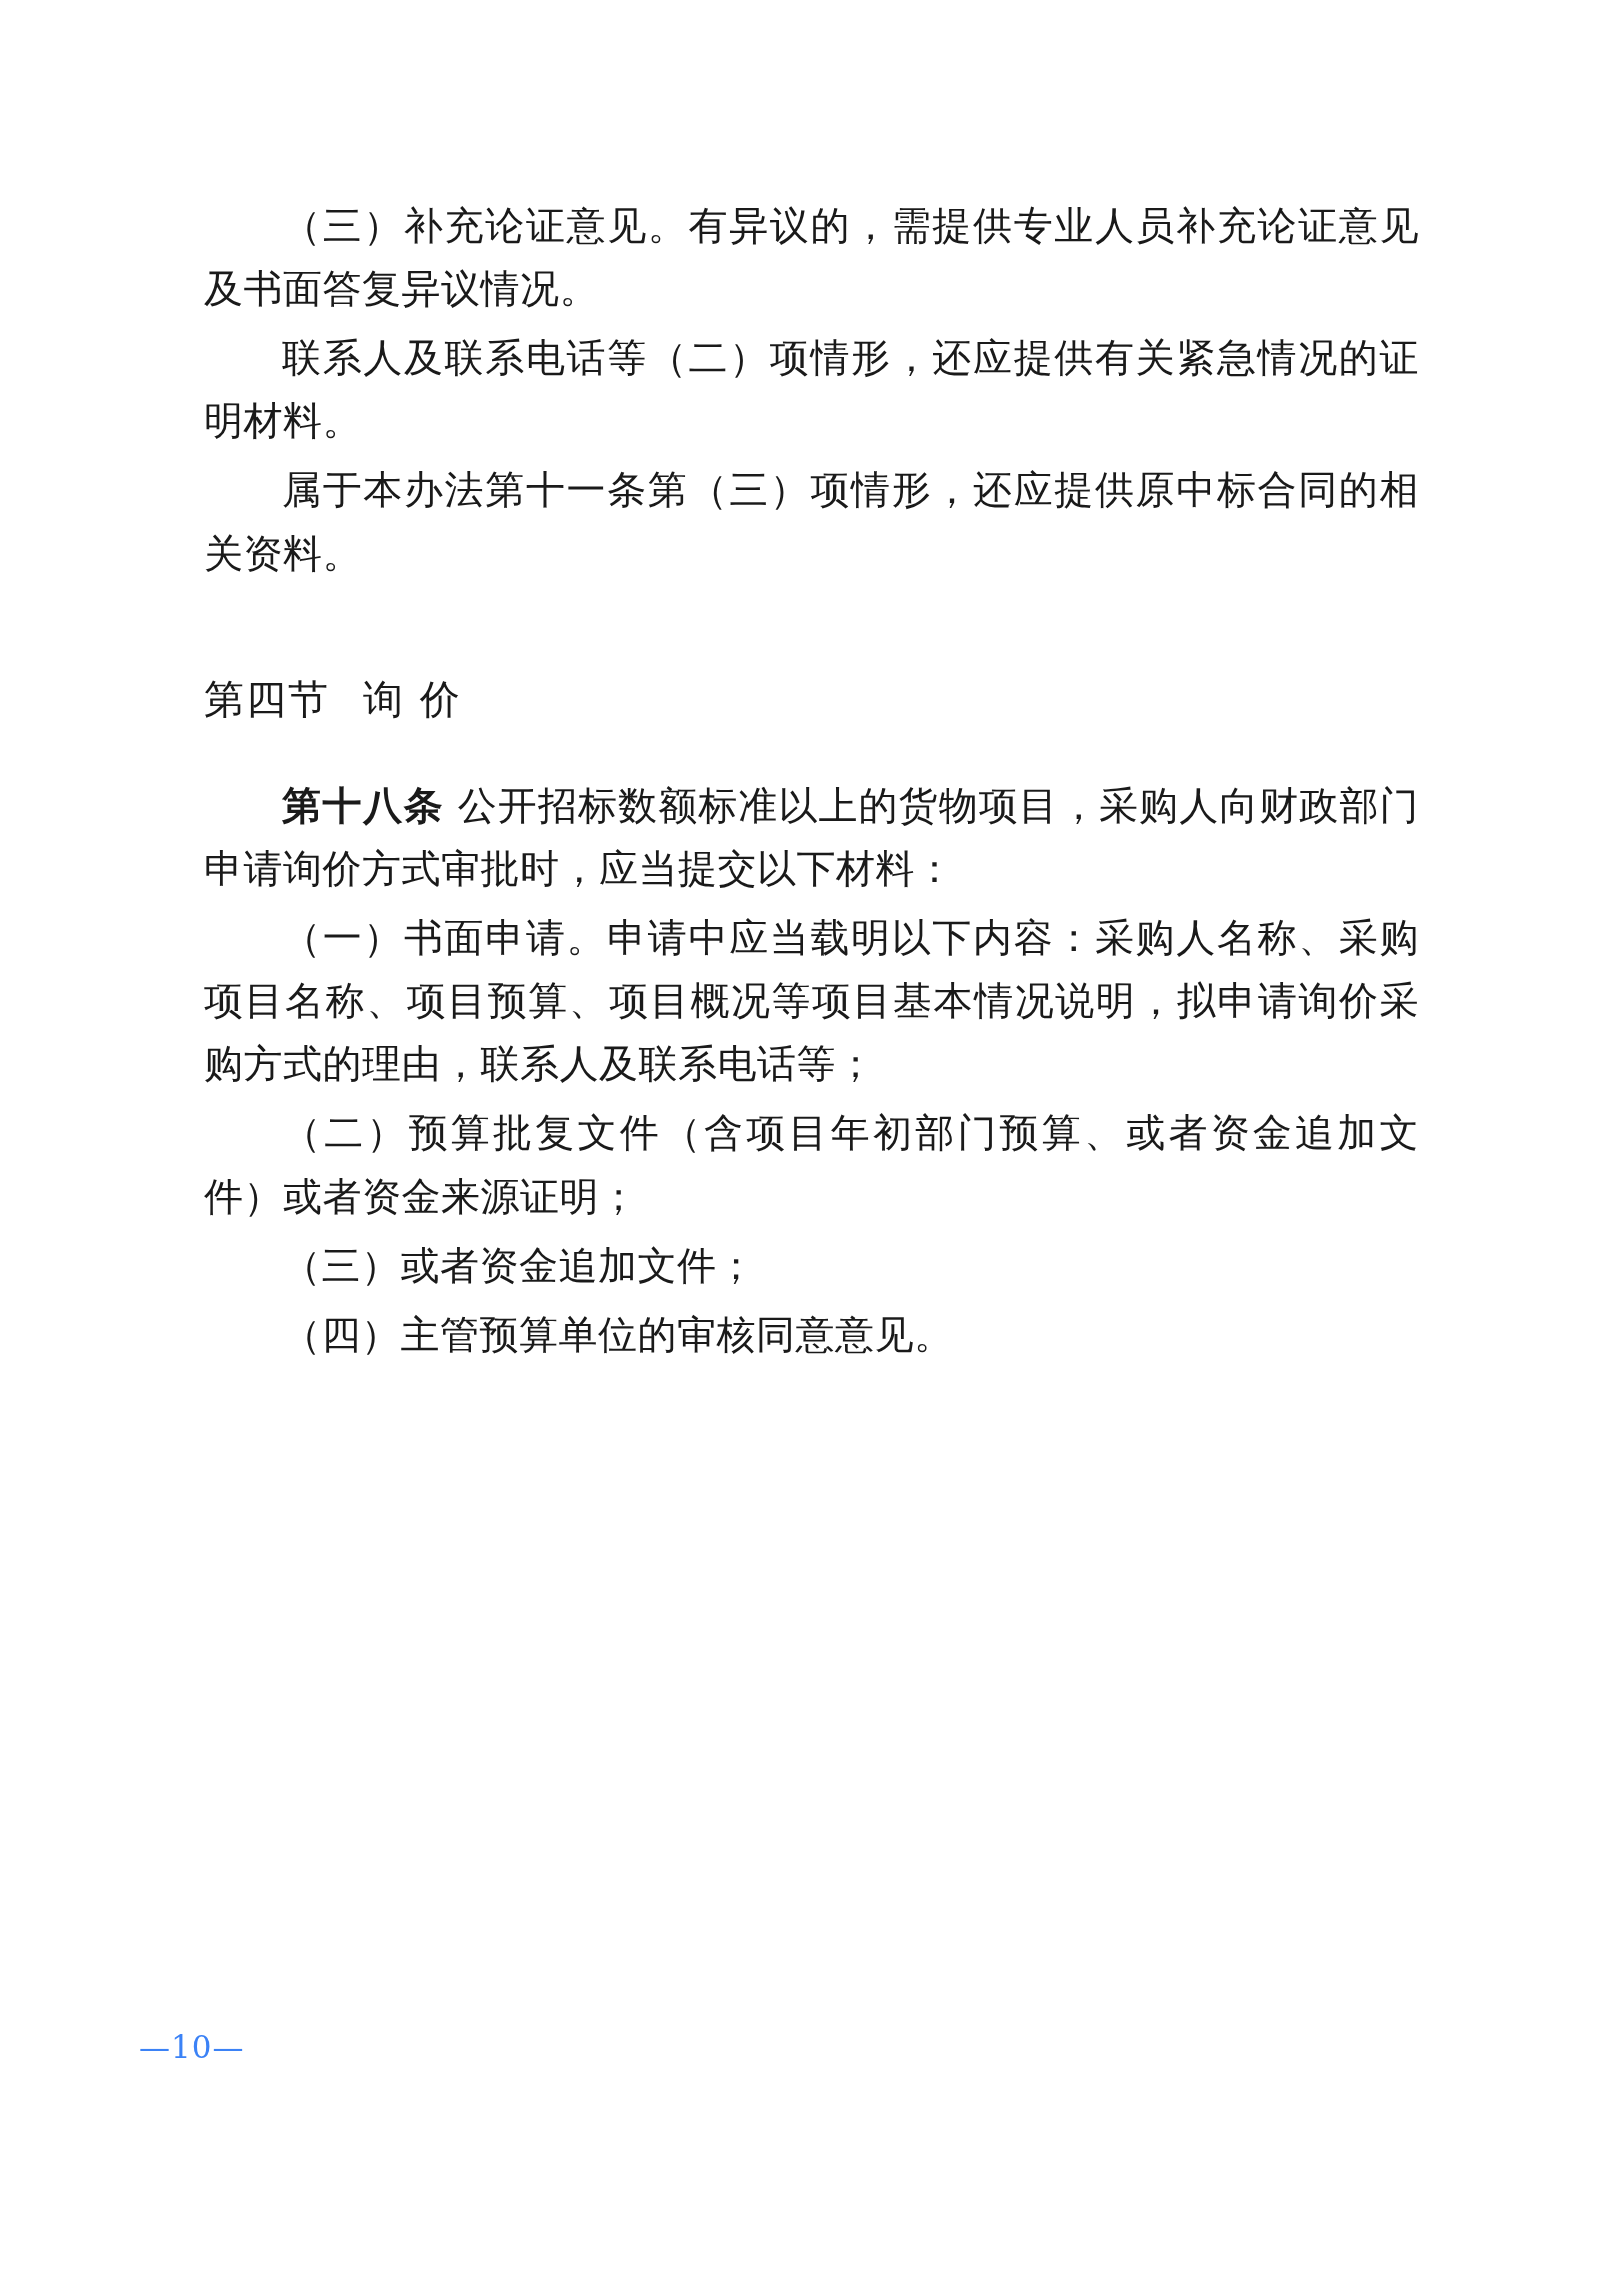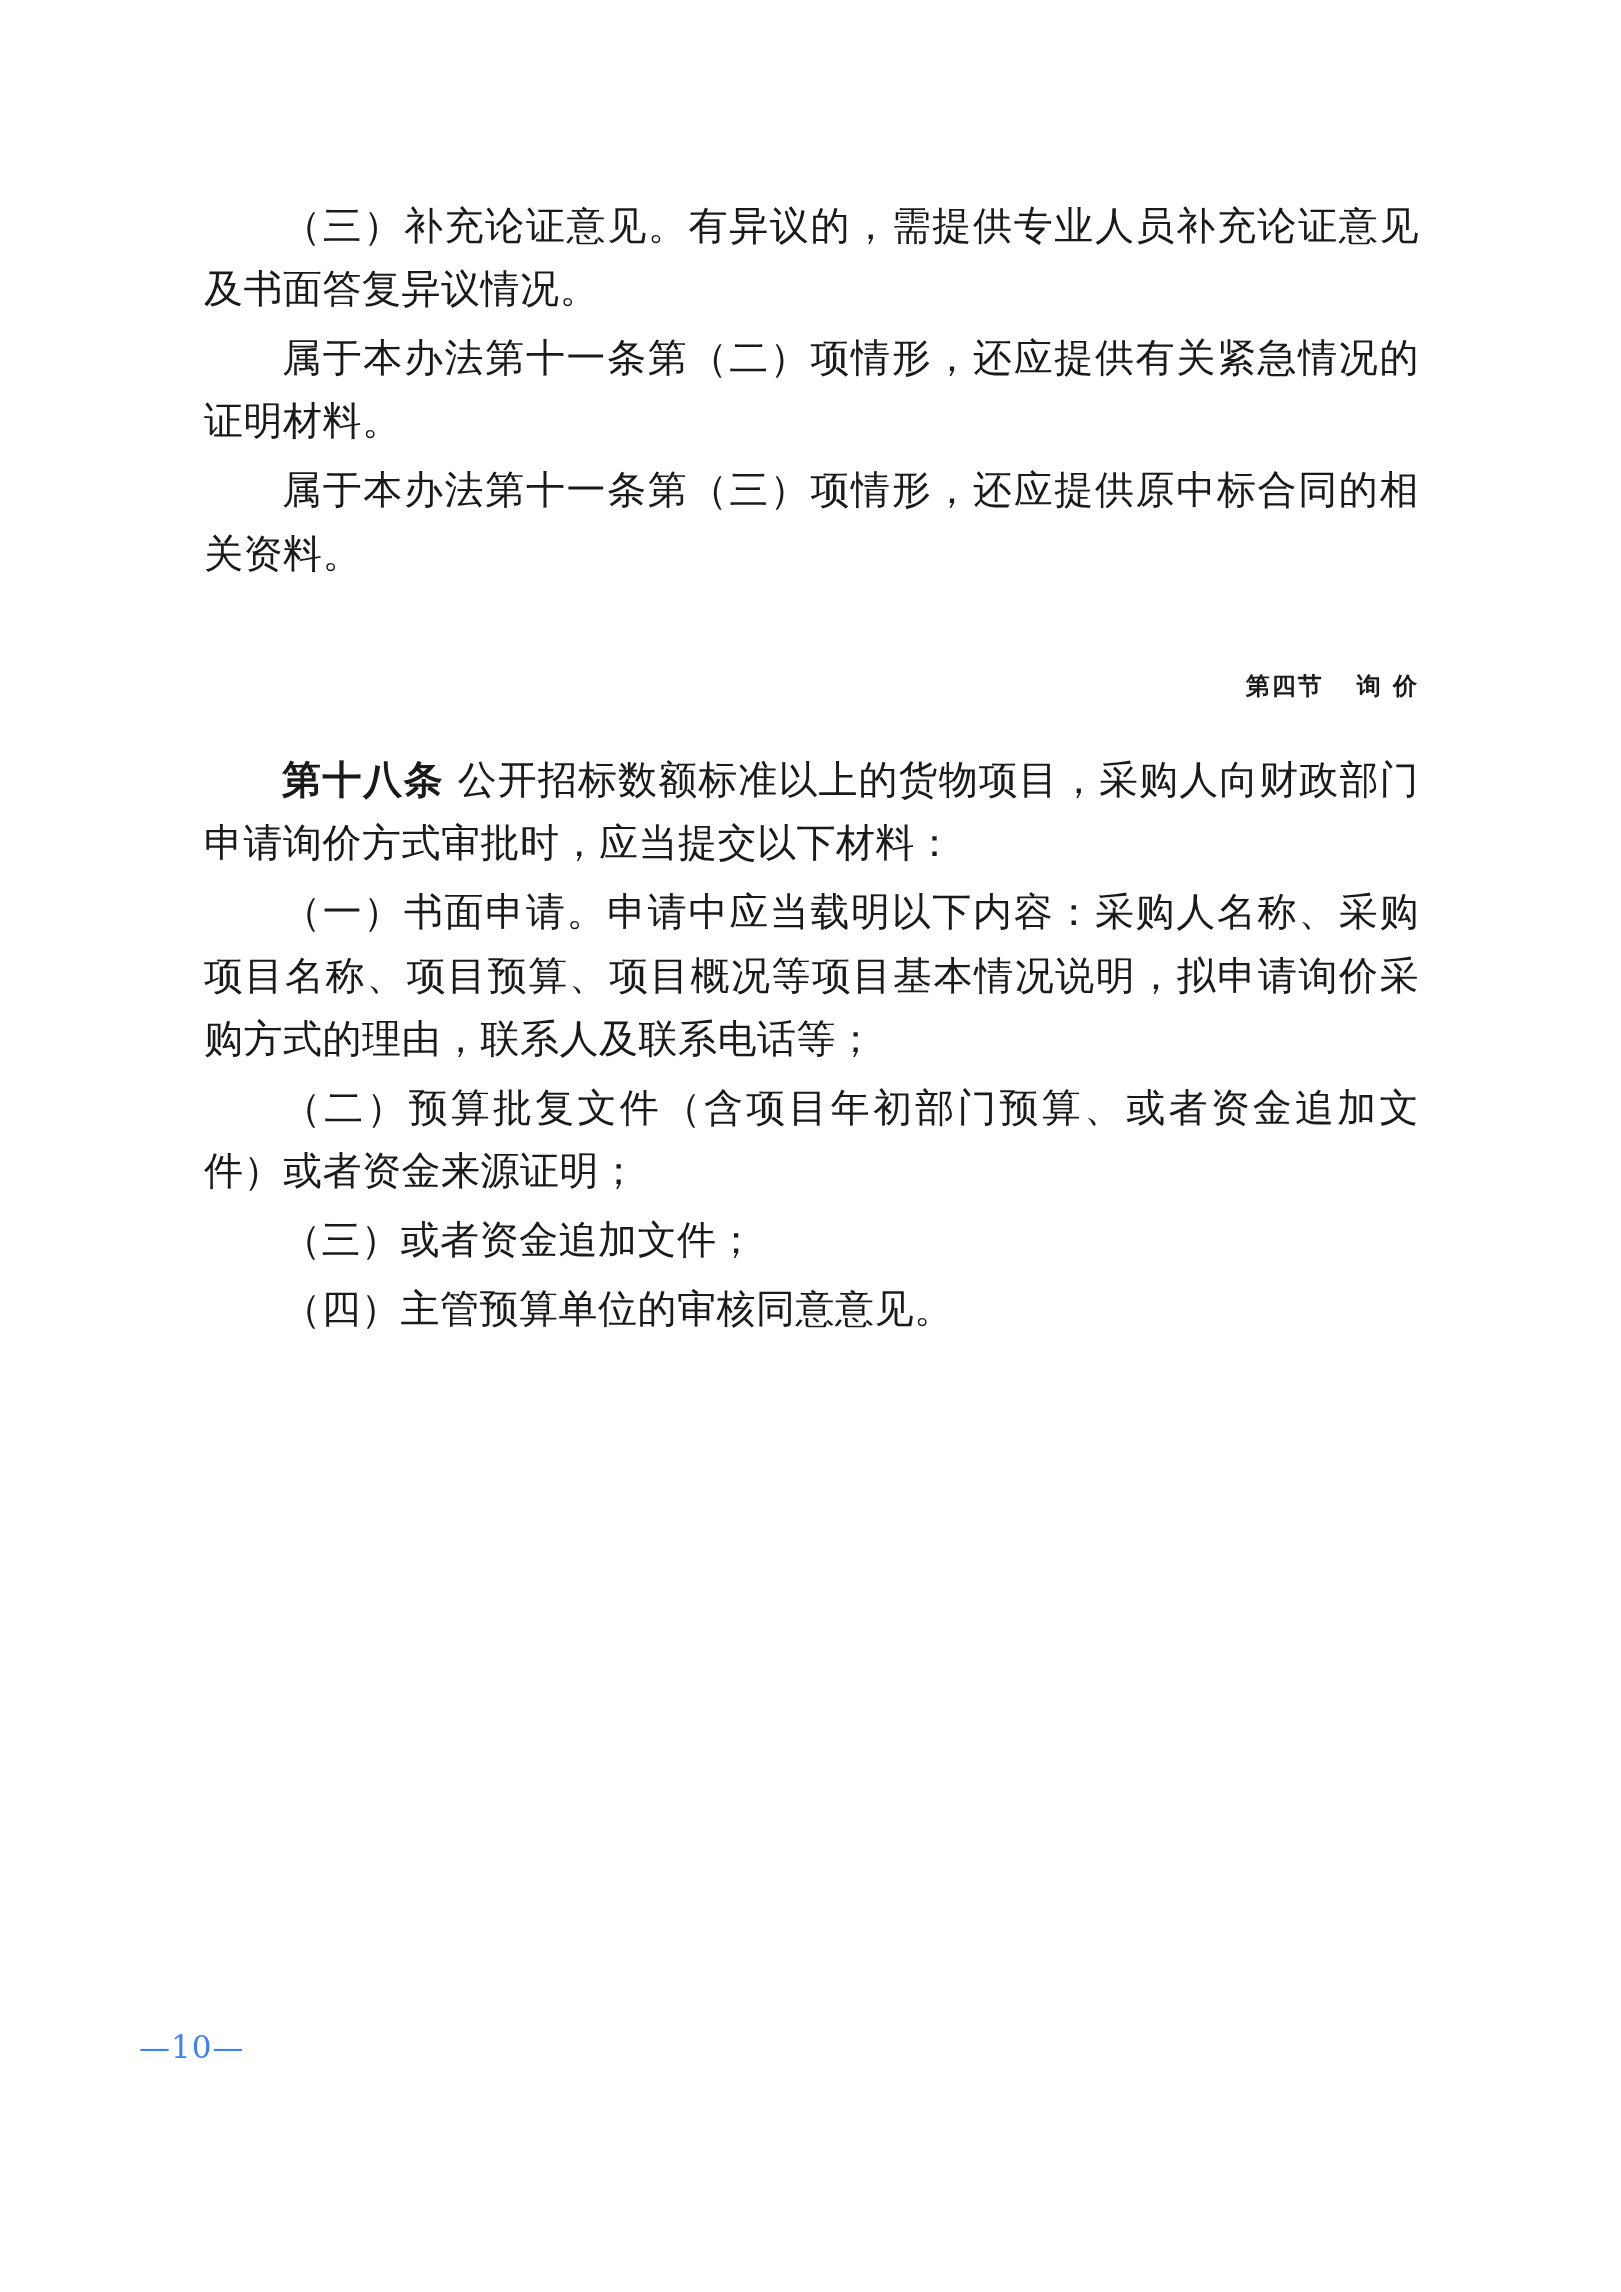--- a/index.html
+++ b/index.html
@@ -35,23 +35,23 @@
   .gap-lg {
     height: 76px;
   }
   .gap-md {
     height: 43px;
   }
   .gap-xl {
     height: 98px;
   }
   .section-title {
-    font-size: 24px;
-    font-weight: bold;
-    text-align: right;
+    font-size: 40px;
+    font-weight: normal;
+    text-align: left;
     letter-spacing: 2px;
     margin: 0;
     line-height: 1.6;
   }
   .section-title .sp {
     display: inline-block;
     width: 33px;
   }
   .art-label {
     font-weight: bold;
@@ -69,21 +69,21 @@
 </style>
 </head>
 <body>
 
 <div class="page">
 
   <div class="content">
 
     <p class="para">（三）补充论证意见。有异议的，需提供专业人员补充论证意见及书面答复异议情况。</p>
 
-    <p class="para">属于本办法第十一条第（二）项情形，还应提供有关紧急情况的证明材料。</p>
+    <p class="para">联系人及联系电话等（二）项情形，还应提供有关紧急情况的证明材料。</p>
 
     <p class="para">属于本办法第十一条第（三）项情形，还应提供原中标合同的相关资料。</p>
 
     <div class="gap-lg"></div>
 
     <h2 class="section-title"><span>第四节</span><span class="sp"></span><span>询 价</span></h2>
 
     <div class="gap-md"></div>
 
 

